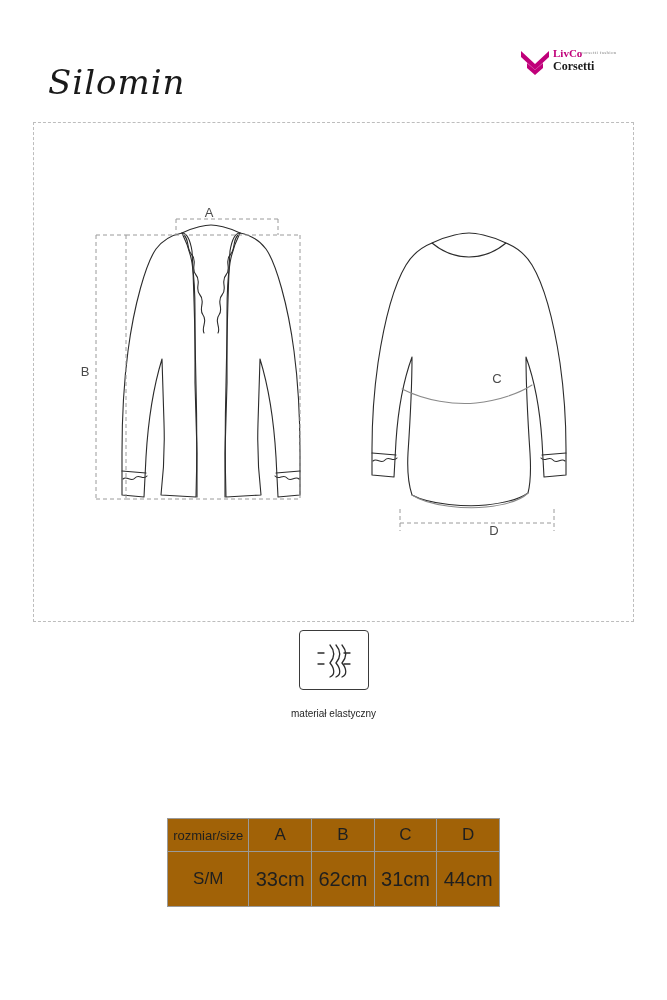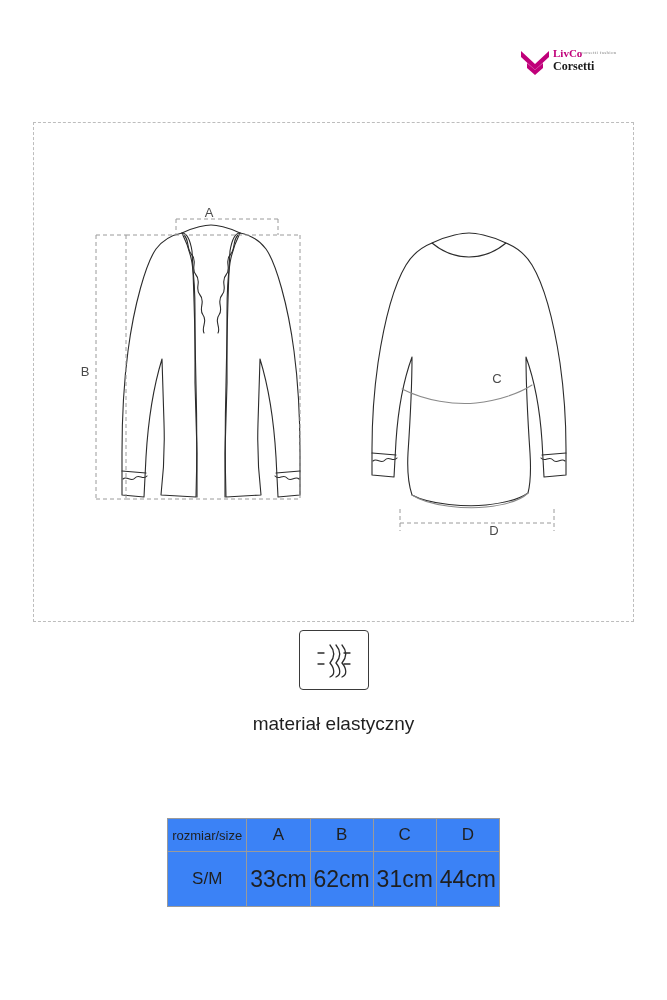--- a/index.html
+++ b/index.html
@@ -99,34 +99,34 @@
   #material-icon-box {
     width: 70px;
     height: 60px;
     margin: 0 auto;
     border: 1px solid #3a3a3a;
     border-radius: 4px;
     box-sizing: border-box;
     position: relative;
   }
   #material-caption {
-    margin-top: 26px;
-    font-size: 19px;
+    margin-top: 16px;
+    font-size: 10px;
     line-height: 16px;
     color: #1f1f1f;
   }
 
   
   #size-table {
     position: absolute;
     left: 167px;
     top: 818px;
     width: 333px;
     border-collapse: collapse;
-    background: #3b82f6;
+    background: #a16207;
   }
   #size-table th, #size-table td {
     border: 1px solid #9a9a9a;
     text-align: center;
     color: #1f1f1f;
     font-weight: normal;
   }
   #size-table thead th {
     height: 30px;
     font-size: 13px;
@@ -134,30 +134,31 @@
   #size-table thead th.label-col {
     font-size: 13px;
     width: 81px;
   }
   #size-table thead th.dim-col {
     font-size: 17px;
     width: 63px;
   }
   #size-table tbody td {
     height: 52px;
-    font-size: 23px;
+    font-size: 20px;
   }
   #size-table tbody td.size-name {
     font-size: 17px;
   }
 </style>
 </head>
 <body>
 
 <div id="header">
+  <div id="product-title">Silomin</div>
 
   <div id="brand-logo">
     <span class="logo-mark">
       <svg width="32" height="30" viewBox="0 0 32 30">
         <path d="M2 3 L16 16 L30 3 L30 9 L16 22 L2 9 Z" fill="#c0007a"></path>
         <path d="M8 15 L16 22 L24 15 L24 20 L16 27 L8 20 Z" fill="#c0007a"></path>
       </svg>
     </span>
     <span class="logo-text-top">LivCo</span>
     <span class="logo-text-sub">corsetti fashion</span>

